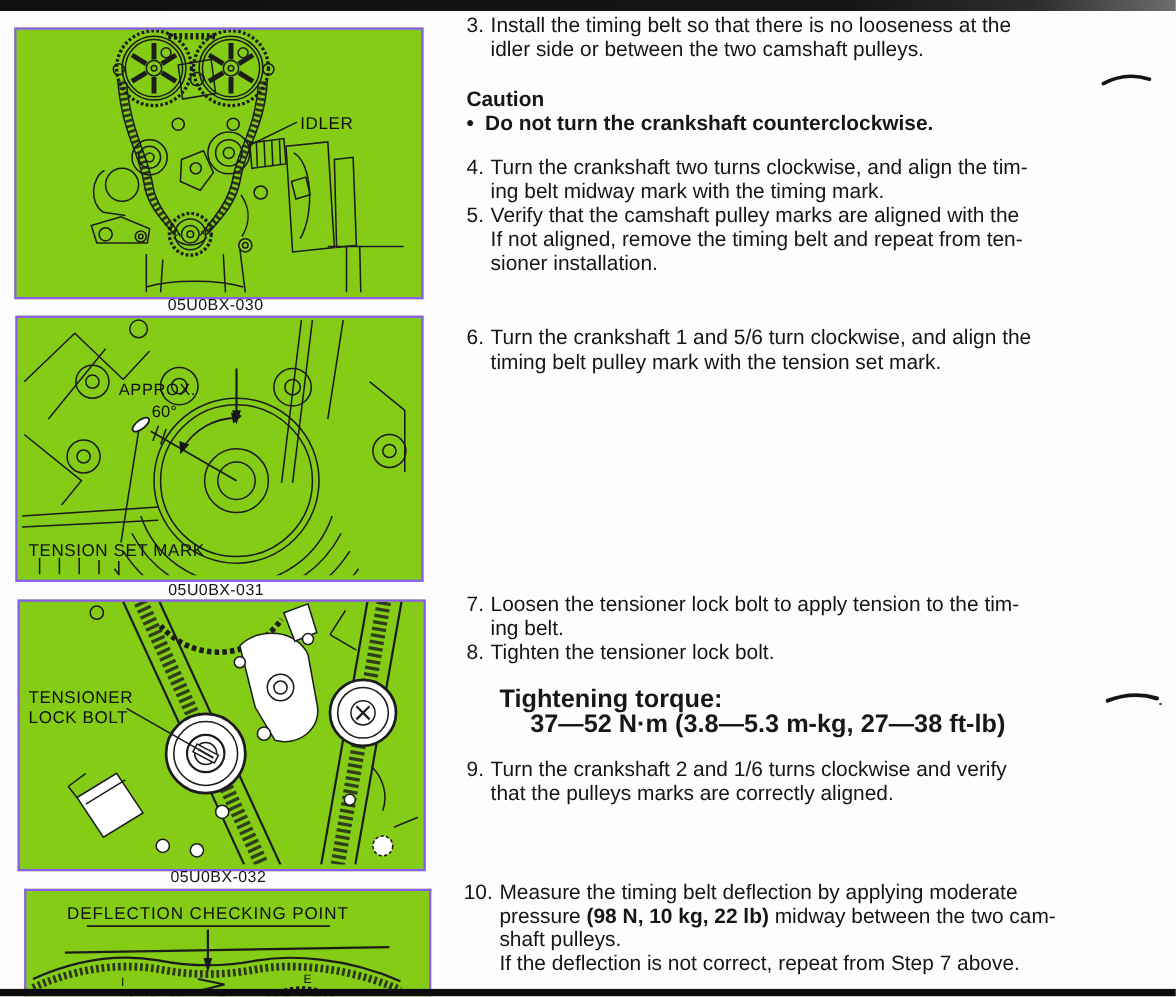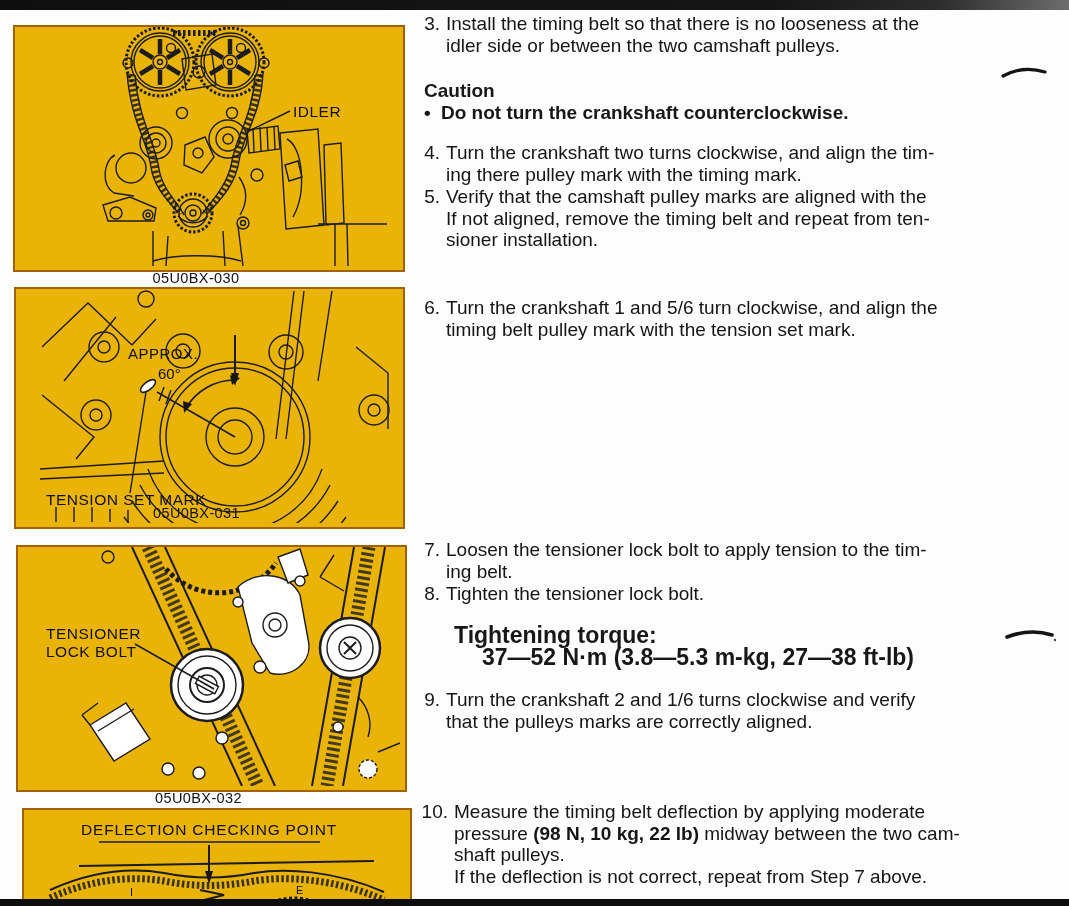--- a/index.html
+++ b/index.html
@@ -3,21 +3,21 @@
 <meta charset="utf-8">
 <style>
   html,body{margin:0;padding:0;background:#e8e8e8;}
   .page{
     position:relative;width:1069px;height:906px;background:#fdfdfd;
     font-family:"Liberation Sans",sans-serif;color:#171717;overflow:hidden;
   }
   .rule-top{position:absolute;left:0;top:0;width:100%;height:10px;
     background:linear-gradient(to right,#0f0f0f 0%,#151515 72%,#2d2d2d 88%,#6d6d6d 100%);}
   .rule-bottom{position:absolute;left:0;bottom:0;width:100%;height:7px;background:#0c0c0c;}
-  .figbox{position:absolute;border:2px solid #a16207;background:#eab308;overflow:hidden;padding-left:20px;}
+  .figbox{position:absolute;border:2px solid #8b5cf6;background:#84cc16;overflow:hidden;}
   .figcode{position:absolute;font-size:14.5px;letter-spacing:.4px;color:#131313;text-align:center;}
   .step{position:absolute;left:446px;font-size:19px;line-height:21.7px;color:#151515;}
   .step .num{position:absolute;top:0;right:100%;margin-right:6px;white-space:nowrap;}
   .ln{white-space:nowrap;}
   .b{font-weight:bold;margin-top:16px;}
   .cau{position:absolute;left:424px;font-size:19px;line-height:21.7px;font-weight:bold;}
   .cau .marker{display:inline-block;width:17px;}
   .torque{position:absolute;left:454px;font-size:23px;line-height:21.7px;font-weight:bold;}
   .torque .val{margin-left:28px;}
   svg{display:block;}
@@ -175,21 +175,21 @@
       </g>
       <polygon points="195,84 203,84 199,97" fill="#161616"></polygon>
       <polygon points="194,86 204,89 196,96" fill="#161616"></polygon>
       <polygon points="147,112 156,115 148,124" fill="#161616"></polygon>
       <ellipse cx="112" cy="97" rx="9" ry="4" transform="rotate(-38 112 97)" fill="#fff" stroke="#1c1c1c" stroke-width="1.6"></ellipse>
       <text x="92" y="70" font-size="15" letter-spacing="0.5">APPROX.</text>
       <text x="122" y="90" font-size="15">60°</text>
       <text x="10" y="216" font-size="15.5" letter-spacing="0.5">TENSION SET MARK</text>
     </svg>
   </div>
-  <div class="figcode" style="left:14px;top:505px;width:365px">05U0BX-031</div>
+  <div class="figcode" style="left:14px;top:529px;width:365px">05U0BX-031</div>
 
   <div class="figbox" style="left:16px;top:545px;width:367px;height:243px">
     <svg width="363" height="239" viewBox="0 0 363 239">
       <g stroke="#1c1c1c" fill="none" stroke-width="1.4">
 
         <path d="M128,22 A70,70 0 0 0 238,16" stroke-width="5" stroke-dasharray="4 3"></path>
         <circle cx="70" cy="10" r="6"></circle>
 
         <g>
           <path d="M94,0 L204,239" stroke-width="2"></path>
@@ -293,21 +293,21 @@
   </div>
 
   <div class="cau" style="top:80px">
     <div class="ln">Caution</div>
     <div class="ln"><span class="marker">•</span><span>Do not turn the crankshaft counterclockwise.</span></div>
   </div>
 
   <div class="step" style="top:142px">
     <span class="num">4.</span>
     <div class="ln">Turn the crankshaft two turns clockwise, and align the tim-</div>
-    <div class="ln">ing there pulley mark with the timing mark.</div>
+    <div class="ln">ing belt midway mark with the timing mark.</div>
   </div>
 
   <div class="step" style="top:186px">
     <span class="num">5.</span>
     <div class="ln">Verify that the camshaft pulley marks are aligned with the</div>
     <div class="ln">If not aligned, remove the timing belt and repeat from ten-</div>
     <div class="ln">sioner installation.</div>
   </div>
 
   <div class="step" style="top:297px">

